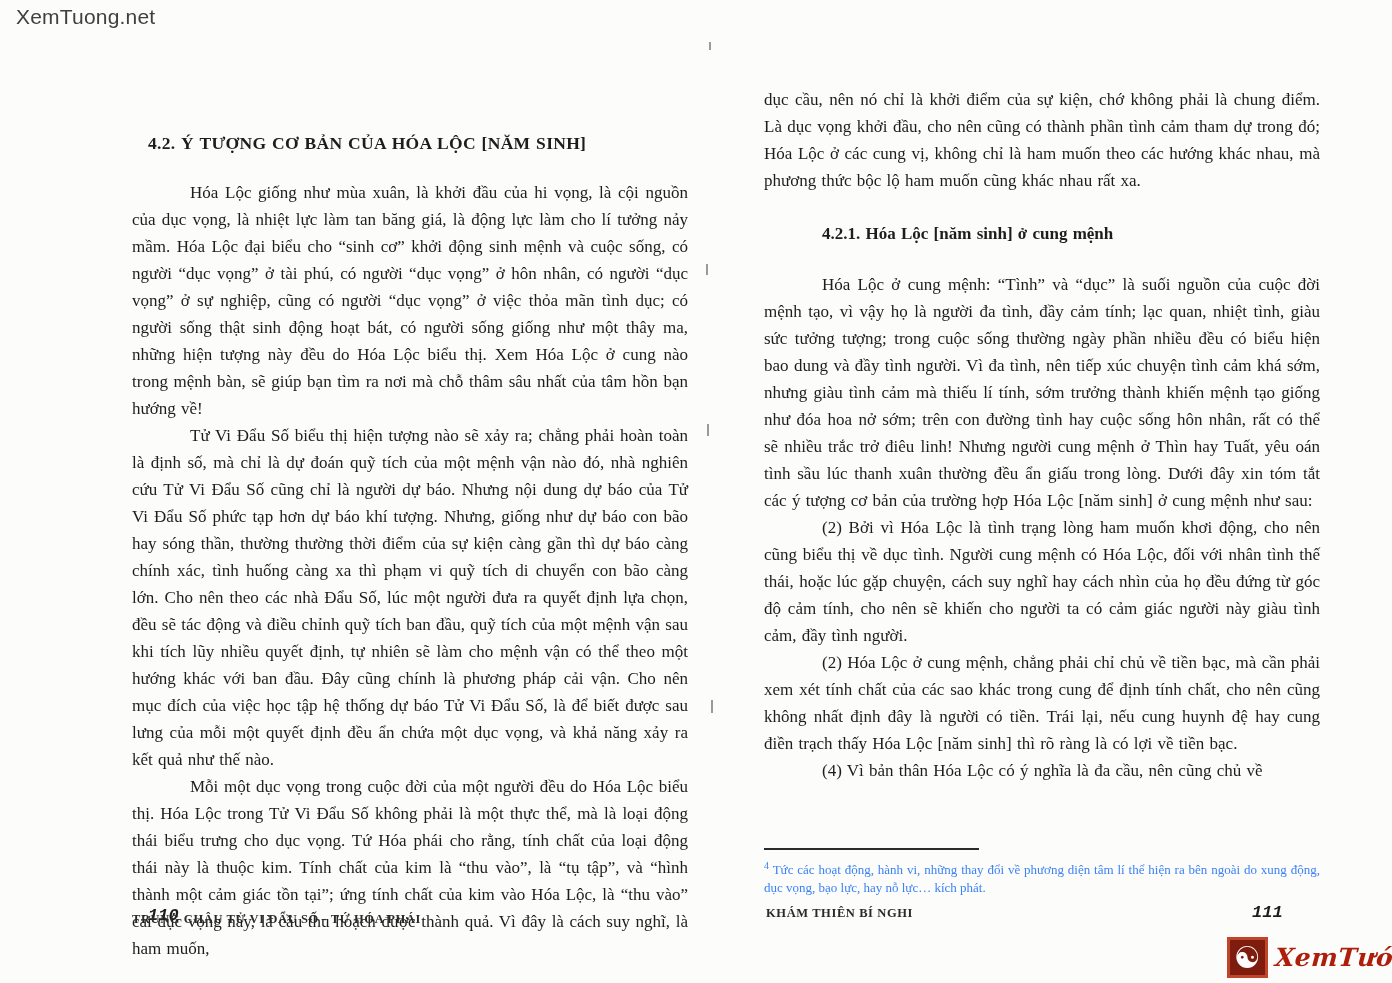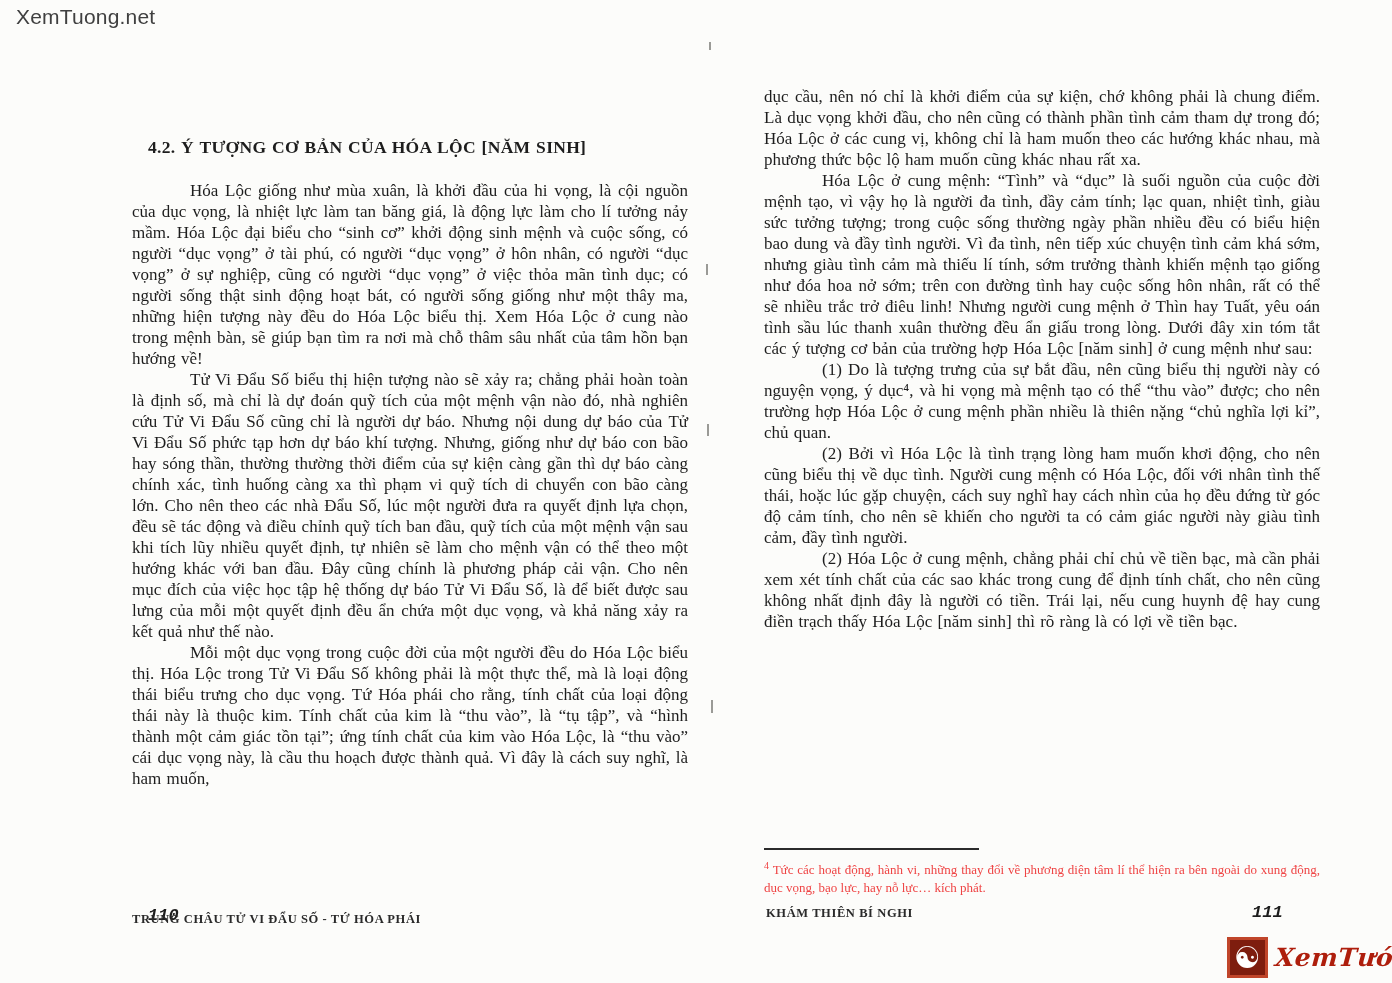--- a/index.html
+++ b/index.html
@@ -11,28 +11,28 @@
   }
   
   .watermark-top{
     position:absolute;left:16px;top:5px;
     font-family:"Liberation Sans", sans-serif;
     font-size:21px;color:#404040;letter-spacing:0.2px;
   }
   
   .page-col{
     position:absolute;width:556px;
-    font-size:17px;line-height:21px;text-align:justify;
+    font-size:17px;line-height:27px;text-align:justify;
     word-spacing:1px;
   }
   #left-col{left:132px;top:130px;}
   #right-col{left:764px;top:86px;}
   .section-heading{
     font-weight:bold;font-size:17.5px;letter-spacing:0.3px;
-    margin:7px 0 22px 0;text-indent:16px;text-align:left;
+    margin:0 0 22px 0;text-indent:16px;text-align:left;
   }
   .sub-heading{
     font-weight:bold;font-size:17px;
     margin:26px 0 24px 0;text-indent:58px;text-align:left;
   }
   .para{margin:0;text-indent:58px;}
   .para.no-indent{text-indent:0;}
   
   .page-num{
     position:absolute;font-style:italic;font-weight:bold;font-size:17px;font-family:Liberation Mono, monospace;
@@ -41,21 +41,21 @@
   #right-page-num{left:1252px;top:903px;text-align:right;}
   .running-footer{
     position:absolute;font-size:12.5px;font-weight:bold;letter-spacing:0.6px;
     font-family:"Liberation Serif", serif;color:#2a2a2a;
   }
   #left-running{left:132px;width:556px;top:912px;}
   #right-running{left:766px;top:906px;}
   
   .footnote-block{
     position:absolute;left:764px;top:848px;width:556px;
-    font-size:13px;line-height:18px;text-align:justify;color:#ef4444;
+    font-size:13px;line-height:18px;text-align:justify;color:#3b82f6;
   }
   .footnote-rule{
     width:215px;height:0;border-top:2px solid #2b2b2b;margin-bottom:7px;
   }
   .footnote-block sup{font-size:10px;}
   
   .gutter-mark{position:absolute;background:#9a9a96;}
   
   .logo-wrap{
     position:absolute;left:1227px;top:937px;
@@ -85,24 +85,25 @@
   <h2 class="section-heading">4.2. Ý TƯỢNG CƠ BẢN CỦA HÓA LỘC [NĂM SINH]</h2>
   <p class="para">Hóa Lộc giống như mùa xuân, là khởi đầu của hi vọng, là cội nguồn của dục vọng, là nhiệt lực làm tan băng giá, là động lực làm cho lí tưởng nảy mầm. Hóa Lộc đại biểu cho “sinh cơ” khởi động sinh mệnh và cuộc sống, có người “dục vọng” ở tài phú, có người “dục vọng” ở hôn nhân, có người “dục vọng” ở sự nghiệp, cũng có người “dục vọng” ở việc thỏa mãn tình dục; có người sống thật sinh động hoạt bát, có người sống giống như một thây ma, những hiện tượng này đều do Hóa Lộc biểu thị. Xem Hóa Lộc ở cung nào trong mệnh bàn, sẽ giúp bạn tìm ra nơi mà chỗ thâm sâu nhất của tâm hồn bạn hướng về!</p>
   <p class="para">Tử Vi Đẩu Số biểu thị hiện tượng nào sẽ xảy ra; chẳng phải hoàn toàn là định số, mà chỉ là dự đoán quỹ tích của một mệnh vận nào đó, nhà nghiên cứu Tử Vi Đẩu Số cũng chỉ là người dự báo. Nhưng nội dung dự báo của Tử Vi Đẩu Số phức tạp hơn dự báo khí tượng. Nhưng, giống như dự báo con bão hay sóng thần, thường thường thời điểm của sự kiện càng gần thì dự báo càng chính xác, tình huống càng xa thì phạm vi quỹ tích di chuyển con bão càng lớn. Cho nên theo các nhà Đẩu Số, lúc một người đưa ra quyết định lựa chọn, đều sẽ tác động và điều chỉnh quỹ tích ban đầu, quỹ tích của một mệnh vận sau khi tích lũy nhiều quyết định, tự nhiên sẽ làm cho mệnh vận có thể theo một hướng khác với ban đầu. Đây cũng chính là phương pháp cải vận. Cho nên mục đích của việc học tập hệ thống dự báo Tử Vi Đẩu Số, là để biết được sau lưng của mỗi một quyết định đều ẩn chứa một dục vọng, và khả năng xảy ra kết quả như thế nào.</p>
   <p class="para">Mỗi một dục vọng trong cuộc đời của một người đều do Hóa Lộc biểu thị. Hóa Lộc trong Tử Vi Đẩu Số không phải là một thực thể, mà là loại động thái biểu trưng cho dục vọng. Tứ Hóa phái cho rằng, tính chất của loại động thái này là thuộc kim. Tính chất của kim là “thu vào”, là “tụ tập”, và “hình thành một cảm giác tồn tại”; ứng tính chất của kim vào Hóa Lộc, là “thu vào” cái dục vọng này, là cầu thu hoạch được thành quả. Vì đây là cách suy nghĩ, là ham muốn,</p>
 </div>
 <div class="page-num" id="left-page-num">110</div>
 <div class="running-footer" id="left-running">TRUNG CHÂU TỬ VI ĐẨU SỐ - TỨ HÓA PHÁI</div>
 
 <div class="page-col" id="right-col">
   <p class="para no-indent">dục cầu, nên nó chỉ là khởi điểm của sự kiện, chớ không phải là chung điểm. Là dục vọng khởi đầu, cho nên cũng có thành phần tình cảm tham dự trong đó; Hóa Lộc ở các cung vị, không chỉ là ham muốn theo các hướng khác nhau, mà phương thức bộc lộ ham muốn cũng khác nhau rất xa.</p>
+  <h3 class="sub-heading">4.2.1. Hóa Lộc [năm sinh] ở cung mệnh</h3>
   <p class="para">Hóa Lộc ở cung mệnh: “Tình” và “dục” là suối nguồn của cuộc đời mệnh tạo, vì vậy họ là người đa tình, đầy cảm tính; lạc quan, nhiệt tình, giàu sức tưởng tượng; trong cuộc sống thường ngày phần nhiều đều có biểu hiện bao dung và đầy tình người. Vì đa tình, nên tiếp xúc chuyện tình cảm khá sớm, nhưng giàu tình cảm mà thiếu lí tính, sớm trưởng thành khiến mệnh tạo giống như đóa hoa nở sớm; trên con đường tình hay cuộc sống hôn nhân, rất có thể sẽ nhiều trắc trở điêu linh! Nhưng người cung mệnh ở Thìn hay Tuất, yêu oán tình sầu lúc thanh xuân thường đều ẩn giấu trong lòng. Dưới đây xin tóm tắt các ý tượng cơ bản của trường hợp Hóa Lộc [năm sinh] ở cung mệnh như sau:</p>
-  <p class="para">(1) Do là tượng trưng của sự bắt đầu, nên cũng biểu thị người này có nguyện vọng, ý dục⁴, và hi vọng mà mệnh tạo có thể “thu vào” được; cho nên trường hợp Hóa Lộc ở cung mệnh phần nhiều là thiên nặng “chủ nghĩa lợi kỉ”, chủ quan.</p>
   <p class="para">(2) Bởi vì Hóa Lộc là tình trạng lòng ham muốn khơi động, cho nên cũng biểu thị về dục tình. Người cung mệnh có Hóa Lộc, đối với nhân tình thế thái, hoặc lúc gặp chuyện, cách suy nghĩ hay cách nhìn của họ đều đứng từ góc độ cảm tính, cho nên sẽ khiến cho người ta có cảm giác người này giàu tình cảm, đầy tình người.</p>
   <p class="para">(2) Hóa Lộc ở cung mệnh, chẳng phải chỉ chủ về tiền bạc, mà cần phải xem xét tính chất của các sao khác trong cung để định tính chất, cho nên cũng không nhất định đây là người có tiền. Trái lại, nếu cung huynh đệ hay cung điền trạch thấy Hóa Lộc [năm sinh] thì rõ ràng là có lợi về tiền bạc.</p>
+  <p class="para">(4) Vì bản thân Hóa Lộc có ý nghĩa là đa cầu, nên cũng chủ về</p>
 </div>
 
 <div class="footnote-block">
   <div class="footnote-rule"></div>
   <p style="margin:0"><sup>4</sup><span> Tức các hoạt động, hành vi, những thay đổi về phương diện tâm lí thể hiện ra bên ngoài do xung động, dục vọng, bạo lực, hay nỗ lực… kích phát.</span></p>
 </div>
 
 <div class="running-footer" id="right-running">KHÁM THIÊN BÍ NGHI</div>
 <div class="page-num" id="right-page-num">111</div>
 

